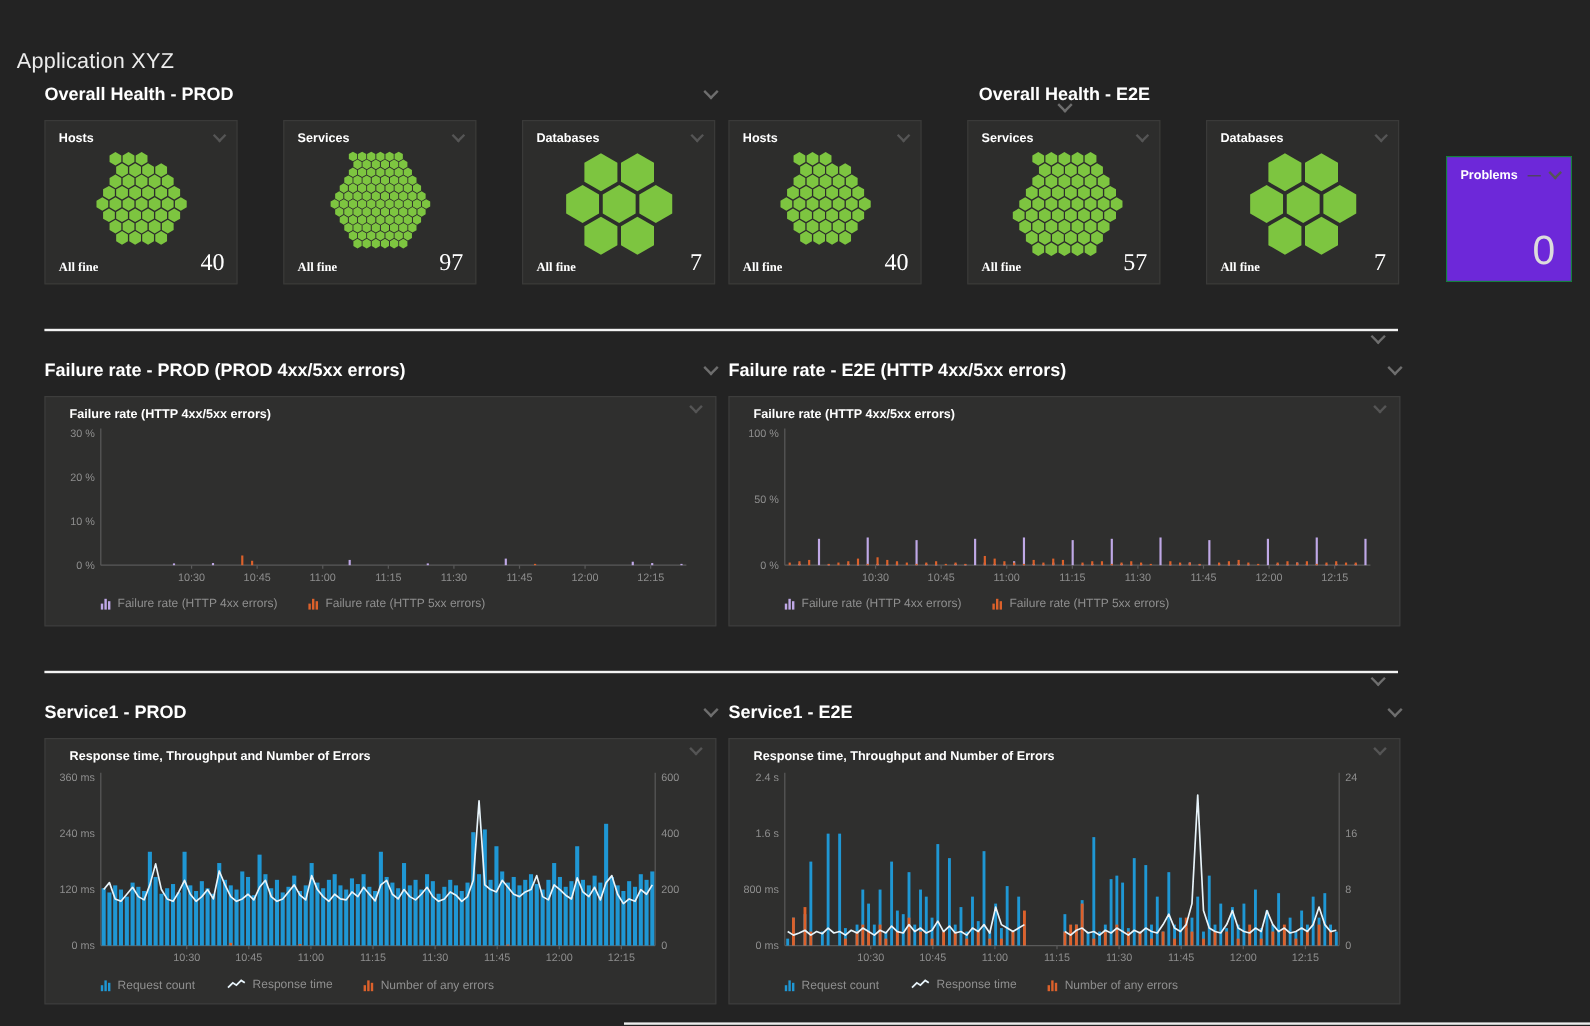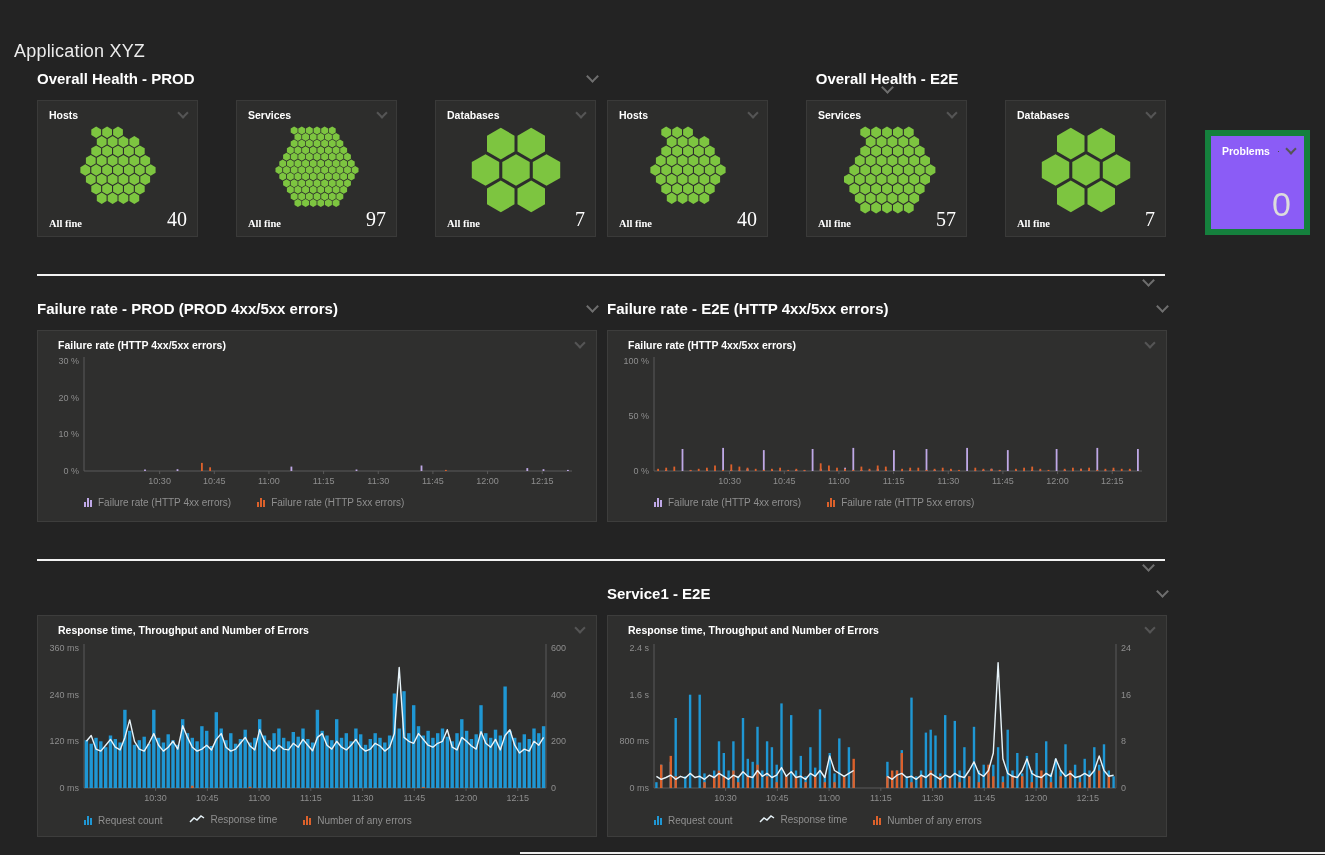--- a/index.html
+++ b/index.html
@@ -11,30 +11,30 @@
   .chev{display:inline-block;width:7px;height:7px;border-left:2px solid #6e6e6e;border-bottom:2px solid #6e6e6e;
         transform:rotate(-45deg);margin-top:-4px;}
   .chev.dim{border-color:#555;width:6px;height:6px;}
   .tile{position:absolute;width:161px;height:137px;background:#2d2d2c;border:1px solid #3a3a39;box-sizing:border-box;cursor:pointer;}
   .tile-head{display:flex;justify-content:space-between;align-items:center;padding:8px 10px 0 11px;gap:13px;}
   .tile-title{font-size:10.5px;font-weight:700;color:#fff;}
   .tile-hex{display:block;margin:0 auto;}
   .tile-foot{position:absolute;left:11px;right:10px;bottom:7px;display:flex;justify-content:space-between;align-items:flex-end;font-family:Liberation Serif, serif;}
   .tile-status{font-size:10.5px;font-weight:700;color:#fff;}
   .tile-count{font-size:20px;color:#fff;line-height:1;}
-  .problems-tile{position:absolute;left:1205px;top:130px;width:105px;height:105px;background:#8b5cf6;
-                 border:6px solid #15803d;box-sizing:border-box;cursor:pointer;}
+  .problems-tile{position:absolute;left:1205px;top:130px;width:105px;height:105px;background:#6d28d9;
+                 border:1px solid #15803d;box-sizing:border-box;cursor:pointer;}
   .problems-head{display:flex;align-items:center;gap:6px;padding:9px 9px 0 11px;}
   .problems-title{font-size:10.5px;font-weight:700;color:#fff;}
   .problems-dash{flex:1;height:1px;background:#4a4a4a;margin:0 2px;}
   .problems-count{position:absolute;right:13px;bottom:8px;font-size:34px;font-weight:300;color:#dcdcdc;line-height:1;}
   .divider{position:absolute;left:37px;width:1128px;height:2px;background:#f2f2f2;}
   .div-chev{position:absolute;left:1144px;}
   .card{position:absolute;width:560px;background:#2f2f2e;border:1px solid #3d3d3c;box-sizing:border-box;}
-  .card-head{display:flex;justify-content:space-between;align-items:center;padding:8px 12px 0 20px;}
+  .card-head{display:flex;justify-content:space-between;padding:8px 12px 0 20px;}
   .card-title{font-size:10.5px;font-weight:700;color:#fff;}
   .legend{display:flex;gap:26px;align-items:center;padding-left:46px;margin-top:2px;}
   .legend-item{display:flex;gap:6px;align-items:flex-start;font-size:10px;color:#8f8f8f;cursor:pointer;}
   .bars-ico{display:inline-flex;align-items:flex-end;gap:1px;height:10px;}
   .bars-ico i{display:block;width:2px;background:currentColor;}
   .bars-ico i:nth-child(1){height:5px;} .bars-ico i:nth-child(2){height:9px;} .bars-ico i:nth-child(3){height:7px;}
   svg text{font-family:"Liberation Sans", sans-serif;}
 </style>
 </head>
 <body>
@@ -603,20 +603,24 @@
             <i></i>
           </span>
           <span>Failure rate (HTTP 5xx errors)</span>
         </span>
     </div>
   </div>
 
   <div class="divider" style="top:559px;"></div>
   <span class="chev div-chev" style="top:565px;"></span>
 
+  <div class="abs sec-head" style="left:37px;top:585px;width:560px;">
+    <span>Service1 - PROD</span>
+    <span class="chev"></span>
+  </div>
   <div class="abs sec-head" style="left:607px;top:585px;width:560px;">
     <span>Service1 - E2E</span>
     <span class="chev"></span>
   </div>
 
   <div class="card" style="left:37px;top:615px;height:222px;">
     <div class="card-head">
         <span class="card-title">Response time, Throughput and Number of Errors</span>
         <span class="chev dim"></span>
       </div>

